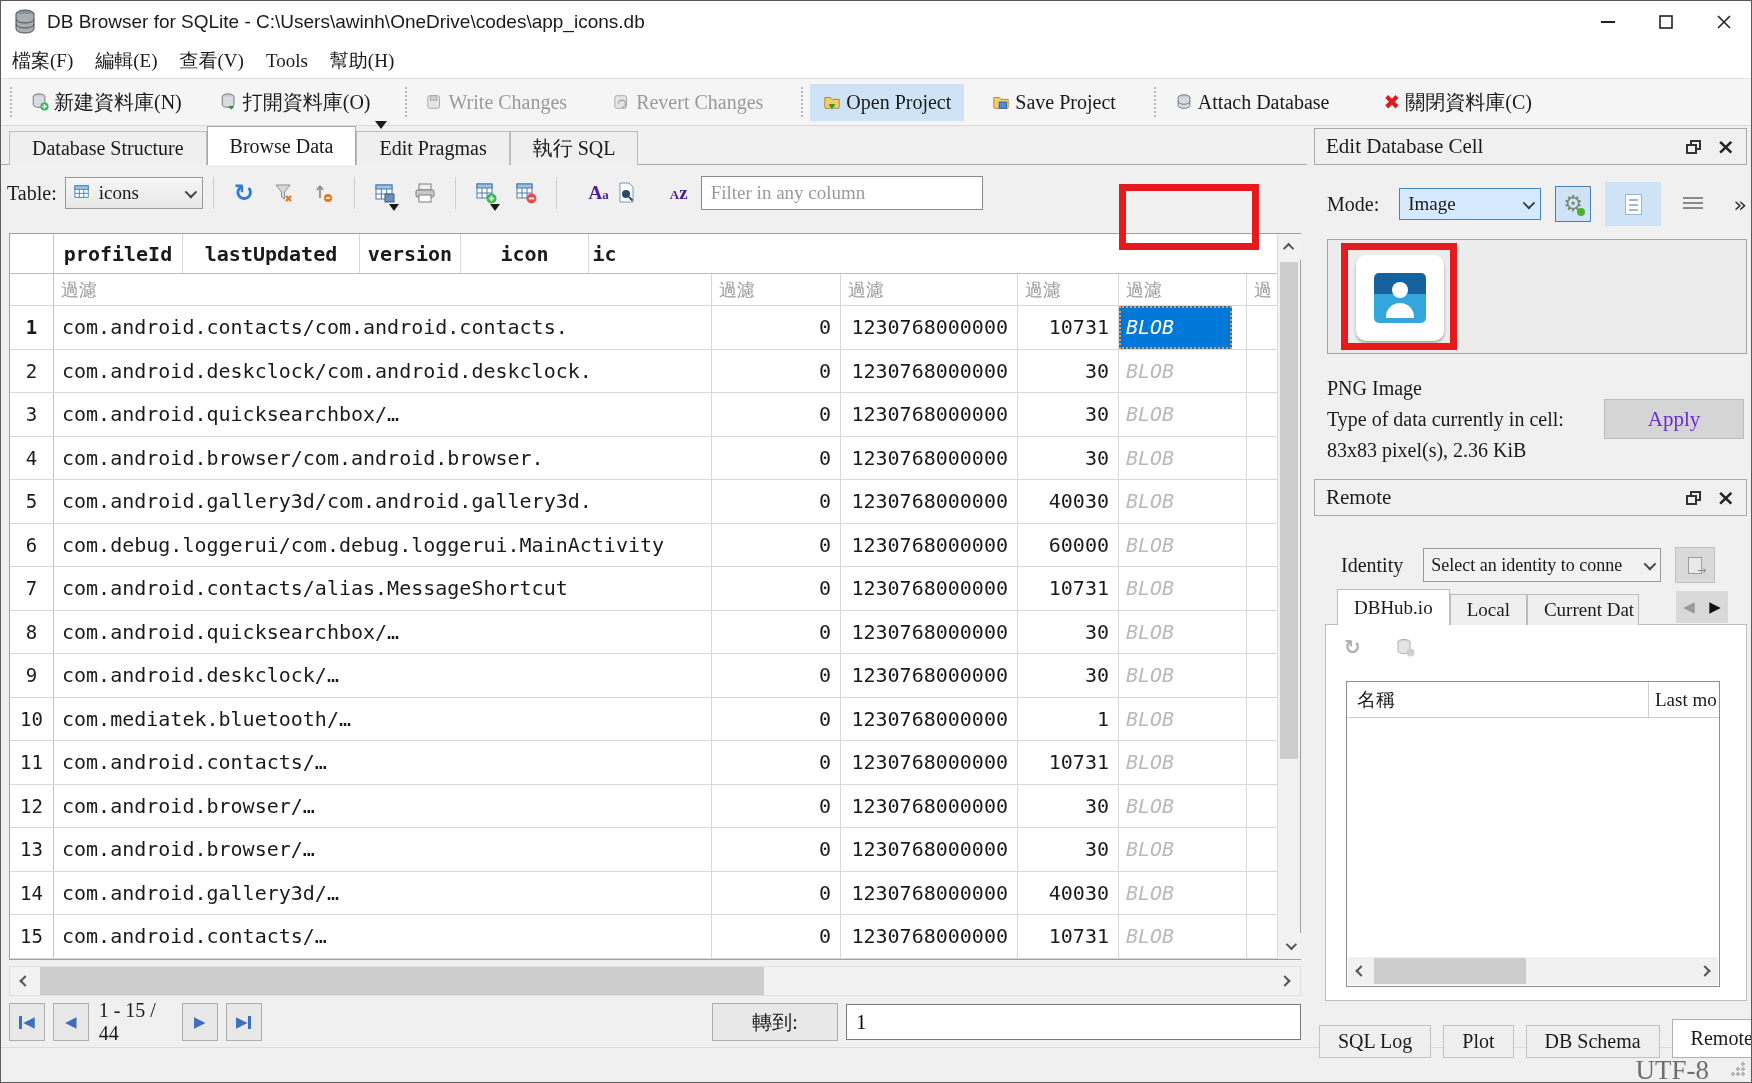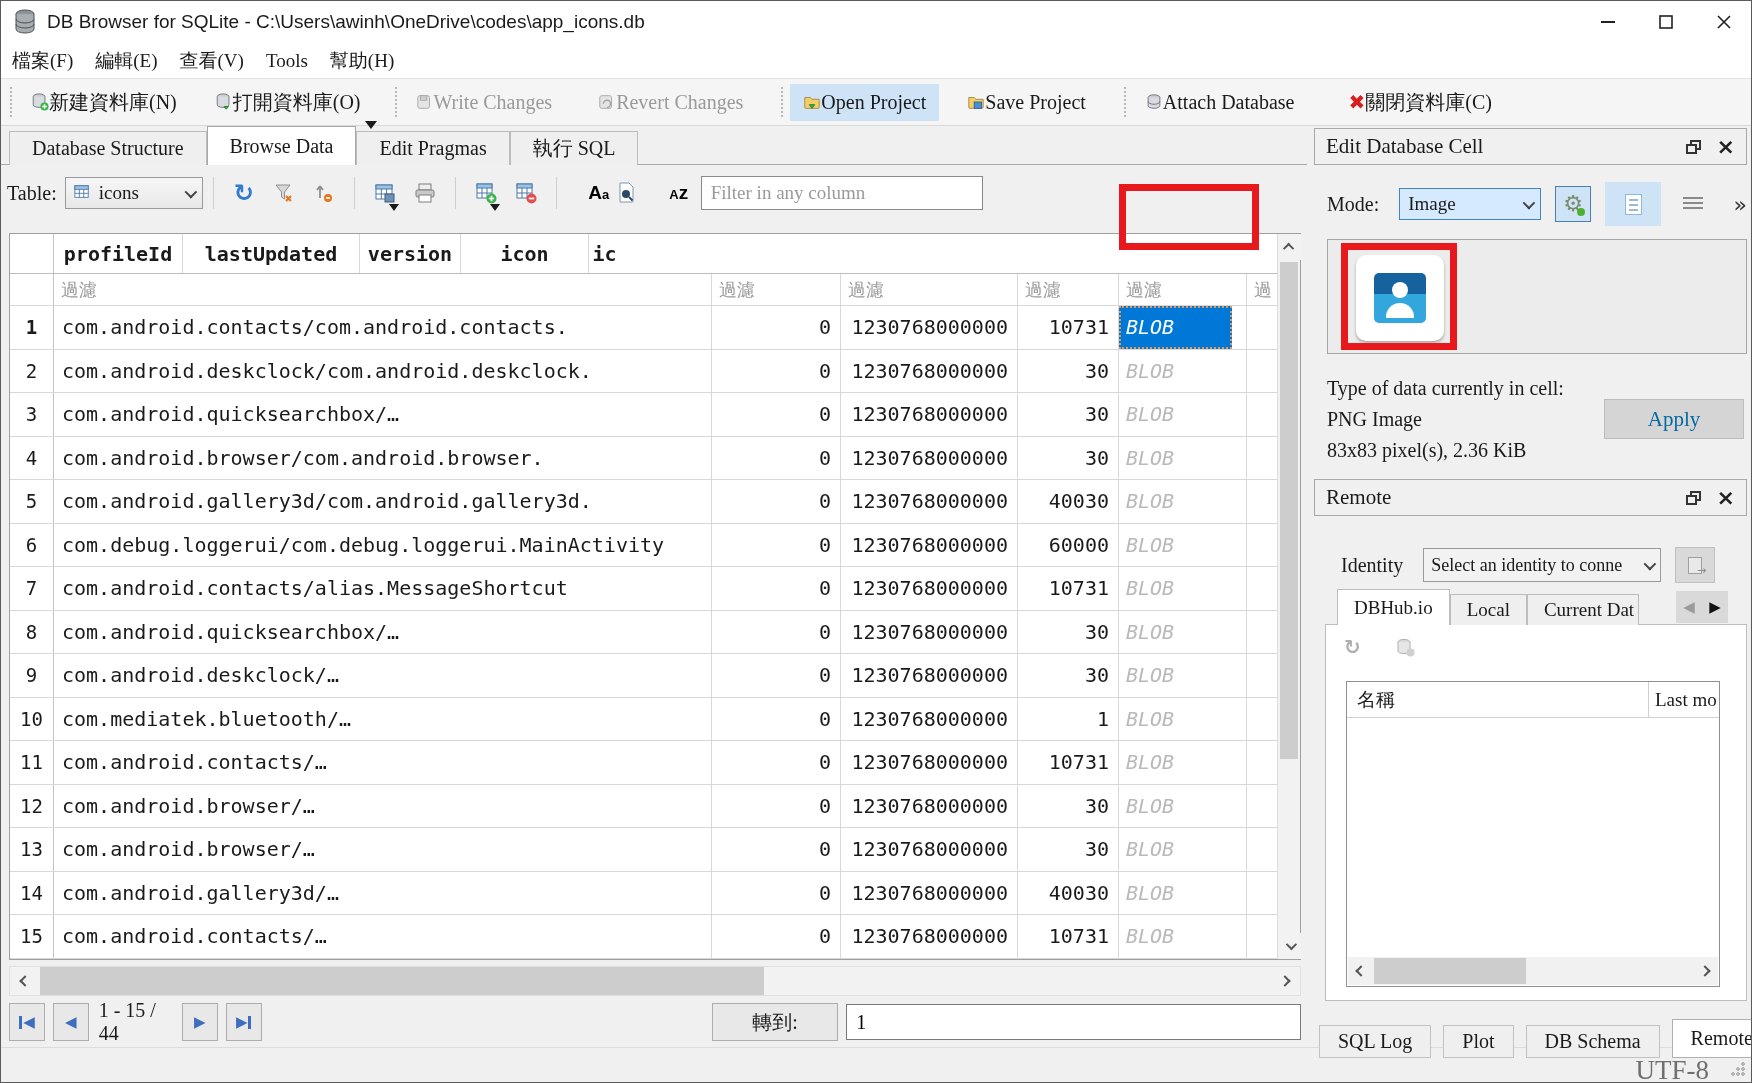--- a/index.html
+++ b/index.html
@@ -18,21 +18,21 @@
   .win-btn{width:58px;height:42px;display:flex;align-items:center;justify-content:center;font-family:"Liberation Sans",sans-serif;font-size:20px;color:#222;}
   .win-btn svg{display:block;}
 
   
   .menubar{position:absolute;left:0;top:42px;width:1752px;height:35px;background:#ffffff;display:flex;align-items:center;}
   .menu-item{padding:4px 11px;font-size:19px;}
 
   
   .toolbar{position:absolute;left:0;top:77px;width:1752px;height:48px;background:#f5f5f5;border-top:1px solid #e2e2e2;border-bottom:1px solid #d9d9d9;display:flex;align-items:center;}
   .grip{height:30px;border-left:2px dotted #b9b9b9;margin:0 7px 0 9px;}
-  .tb-btn{display:flex;align-items:center;font-size:20px;padding:6px 12px;position:relative;white-space:nowrap;}
+  .tb-btn{display:flex;align-items:center;gap:5px;font-size:20px;padding:6px 12px;position:relative;white-space:nowrap;}
   .tb-btn.disabled{color:#9a9a9a;}
   .tb-btn.hl{background:#cfe3f6;border:1px solid #cfe3f6;}
   .dd-under{position:absolute;right:-4px;bottom:-7px;width:0;height:0;border-left:6px solid transparent;border-right:6px solid transparent;border-top:8px solid #1a1a1a;}
   .icon16{width:18px;height:18px;flex:0 0 auto;}
   .red-x{color:#d81e1e;font-weight:bold;font-size:20px;font-family:"DejaVu Sans",sans-serif;}
 
   
   .main-tabs{position:absolute;left:8px;top:125px;height:39px;display:flex;align-items:flex-end;z-index:3;}
   .mtab{font-size:20px;padding:6px 22px;border:1px solid #bcbcbc;border-bottom:none;background:#efefef;height:34px;display:flex;align-items:center;}
   .mtab.active{background:#ffffff;height:39px;border-color:#a9a9a9;}
@@ -117,21 +117,21 @@
 
   .preview{position:absolute;left:1326px;top:238px;width:420px;height:115px;background:#ececec;border:1px solid #a5a5a5;}
   .contact-card{position:absolute;left:28px;top:15px;width:88px;height:86px;background:#fff;border-radius:10px;box-shadow:0 2px 3px rgba(0,0,0,.3);display:flex;align-items:center;justify-content:center;}
   .contact-glyph{width:52px;height:50px;border-radius:5px;background:linear-gradient(#15629e 0 42%,#33a7dd 42% 100%);position:relative;overflow:hidden;}
   .cg-head{position:absolute;left:50%;top:9px;transform:translateX(-50%);width:16px;height:16px;border-radius:50%;background:#fff;}
   .cg-body{position:absolute;left:50%;bottom:5px;transform:translateX(-50%);width:28px;height:15px;border-radius:14px 14px 0 0;background:#fff;}
   .anno{position:absolute;border:7px solid #e8191c;pointer-events:none;z-index:6;}
 
   .cell-info{position:absolute;left:1326px;top:372px;width:280px;font-size:20px;line-height:1.55;}
   .cell-size{position:absolute;left:1326px;top:438px;font-size:20px;}
-  .apply-btn{position:absolute;left:1603px;top:398px;width:140px;height:40px;background:#d5d5d5;border:1px solid #bdbdbd;color:#0369a1;font-size:21px;display:flex;align-items:center;justify-content:center;}
+  .apply-btn{position:absolute;left:1603px;top:398px;width:140px;height:40px;background:#d5d5d5;border:1px solid #bdbdbd;color:#6d28d9;font-size:21px;display:flex;align-items:center;justify-content:center;}
 
   .identity-row{position:absolute;left:1340px;top:545px;width:406px;height:38px;display:flex;align-items:center;}
   .id-combo{width:238px;height:32px;background:#f2f2f2;border:1px solid #9a9a9a;display:flex;align-items:center;padding:16px 7px;margin-left:12px;}
   .id-combo .cval{font-size:18px;flex:1;overflow:hidden;white-space:nowrap;}
   .id-btn{width:40px;height:36px;background:#d9d9d9;border:1px solid #c0c0c0;margin-left:14px;display:flex;align-items:center;justify-content:center;}
   .page-arrow{width:14px;height:17px;background:#e9e9e9;border:1px solid #9f9f9f;position:relative;}
   .page-arrow::after{content:"\2192";position:absolute;right:-5px;bottom:-4px;font-size:11px;color:#8a8a8a;font-family:"DejaVu Sans",sans-serif;}
 
   .remote-tabs{position:absolute;left:1336px;top:588px;height:36px;display:flex;align-items:flex-end;z-index:2;}
   .rtab{font-size:19px;padding:5px 16px;border:1px solid #bcbcbc;border-bottom:none;background:#efefef;height:31px;display:flex;align-items:center;white-space:nowrap;overflow:hidden;}
@@ -157,21 +157,21 @@
   .btab.active{background:#fff;height:39px;border-color:#b0b0b0;}
   .statusenc{position:absolute;right:42px;top:1054px;font-size:27px;color:#6f6f6f;}
   .grip-corner{position:absolute;right:6px;bottom:6px;width:14px;height:14px;
     background:radial-gradient(circle at 2px 12px,#b5b5b5 1.6px,transparent 2px),
                radial-gradient(circle at 7px 12px,#b5b5b5 1.6px,transparent 2px),
                radial-gradient(circle at 12px 12px,#b5b5b5 1.6px,transparent 2px),
                radial-gradient(circle at 7px 7px,#b5b5b5 1.6px,transparent 2px),
                radial-gradient(circle at 12px 7px,#b5b5b5 1.6px,transparent 2px),
                radial-gradient(circle at 12px 2px,#b5b5b5 1.6px,transparent 2px);}
   .statusbar-line{position:absolute;left:0;top:1046px;width:1752px;height:1px;background:#dcdcdc;}
-  .fontA{color:#000000;font-weight:bold;font-size:19px;font-family:Liberation Sans, sans-serif;margin-left:24px;}
+  .fontA{color:#4c1d95;font-weight:bold;font-size:19px;font-family:Liberation Serif, serif;margin-left:24px;}
 </style>
 </head>
 <body>
 
 <div class="titlebar">
   <span class="app-icon">
     <svg viewBox="0 0 24 26" width="24" height="26">
         <ellipse cx="12" cy="5" rx="9" ry="4" fill="#8d9297" stroke="#4d5156"></ellipse>
         <path d="M3 5 v15 a9 4 0 0 0 18 0 V5" fill="#a8adb2" stroke="#4d5156"></path>
         <path d="M3 10 a9 4 0 0 0 18 0 M3 15 a9 4 0 0 0 18 0" fill="none" stroke="#4d5156"></path>
@@ -624,22 +624,22 @@
 <div class="preview">
   <div class="contact-card">
     <div class="contact-glyph">
       <span class="cg-head"></span>
         <span class="cg-body"></span>
     </div>
   </div>
 </div>
 
 <div class="cell-info">
+  <div>PNG Image</div>
   <div>Type of data currently in cell:</div>
-  <div>PNG Image</div>
 </div>
 <div class="cell-size">83x83 pixel(s), 2.36 KiB</div>
 <div class="apply-btn">Apply</div>
 
 <div class="dock-title" style="top:478px">
   <span>Remote</span>
   <span class="dock-icons">
     <span class="float-ico">
         <span class="b1"></span>
         <span class="b2"></span>

